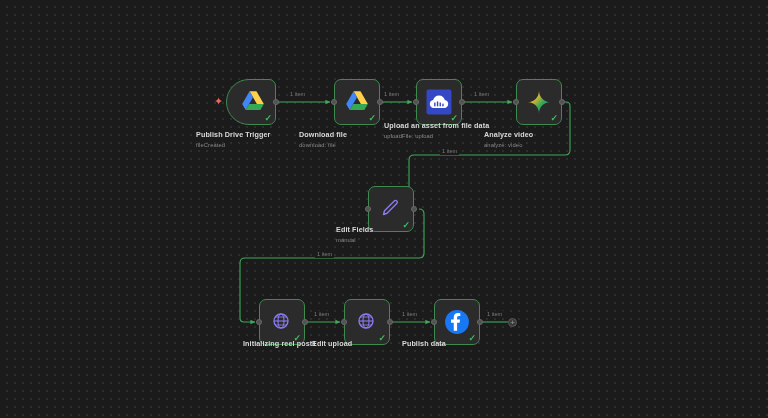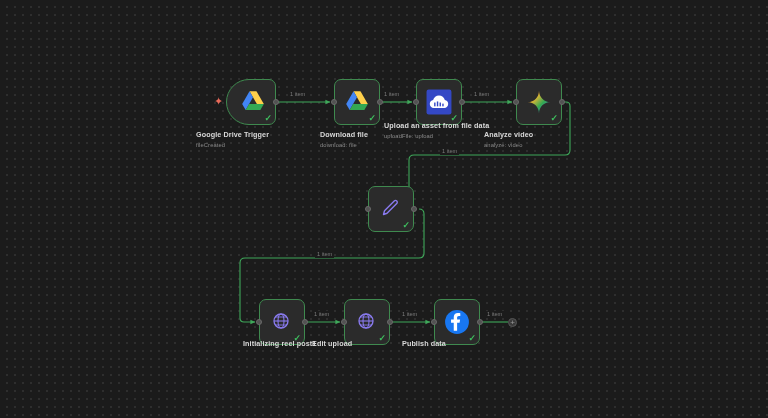--- a/index.html
+++ b/index.html
@@ -158,37 +158,37 @@
       <svg viewBox="0 0 48 48" width="26" height="26">
         <path d="M17.6 4h12.8l13.6 23.6h-12.8z" fill="#ffd04b"></path>
         <path d="M17.6 4 4 27.6 10.4 38.6 24 15z" fill="#4285f4"></path>
         <path d="M10.4 38.6h27.2L44 27.6H16.8z" fill="#34a853"></path>
       </svg>
     </span>
     <span class="port right"></span>
     <span class="check">✓</span>
   </div>
   <div class="node-label" style="left:196px; top:131px;">
-    <span>Google Drive Trigger</span>
+    <span>Publish Drive Trigger</span>
     <span class="node-sublabel">fileCreated</span>
   </div>
 
   <div class="node" style="left:334px; top:79px;">
     <span class="node-icon">
       <svg viewBox="0 0 48 48" width="26" height="26">
         <path d="M17.6 4h12.8l13.6 23.6h-12.8z" fill="#ffd04b"></path>
         <path d="M17.6 4 4 27.6 10.4 38.6 24 15z" fill="#4285f4"></path>
         <path d="M10.4 38.6h27.2L44 27.6H16.8z" fill="#34a853"></path>
       </svg>
     </span>
     <span class="port left"></span>
     <span class="port right"></span>
     <span class="check">✓</span>
   </div>
-  <div class="node-label" style="left:320px; top:131px;">
+  <div class="node-label" style="left:299px; top:131px;">
     <span>Download file</span>
     <span class="node-sublabel">download: file</span>
   </div>
 
   <div class="node" style="left:416px; top:79px;">
     <span class="node-icon">
       <svg viewBox="0 0 48 48" width="26" height="26">
         <rect x="1" y="1" width="46" height="46" rx="4" fill="#3448c5"></rect>
         <path d="M24 12c-5.2 0-9.6 3.6-10.8 8.4C9.6 21 7 24 7 27.6c0 4 3.2 7.4 7.2 7.4h19.6c4 0 7.2-3.4 7.2-7.4 0-3.6-2.6-6.6-6.2-7.2C33.6 15.6 29.2 12 24 12z" fill="#ffffff"></path>
         <g fill="#3448c5">
@@ -234,20 +234,24 @@
   <div class="node" style="left:368px; top:186px;">
     <span class="node-icon">
       <svg viewBox="0 0 48 48" width="24" height="24">
         <path d="M11 37l2-7.5L32.5 10a3.5 3.5 0 0 1 5 5L18 34.5 11 37z" fill="none" stroke="#8a7bf0" stroke-width="2.8" stroke-linejoin="round"></path>
       </svg>
     </span>
     <span class="port left"></span>
     <span class="port right"></span>
     <span class="check">✓</span>
   </div>
+  <div class="node-label" style="left:336px; top:226px;">
+    <span>Edit Fields</span>
+    <span class="node-sublabel">manual</span>
+  </div>
 
   <div class="node" style="left:259px; top:299px;">
     <span class="node-icon">
       <svg viewBox="0 0 48 48" width="24" height="24">
         <circle cx="24" cy="24" r="14" fill="none" stroke="#8a7bf0" stroke-width="2.6"></circle>
         <ellipse cx="24" cy="24" rx="6" ry="14" fill="none" stroke="#8a7bf0" stroke-width="2.2"></ellipse>
         <line x1="10" y1="24" x2="38" y2="24" stroke="#8a7bf0" stroke-width="2.2"></line>
         <line x1="12.5" y1="16" x2="35.5" y2="16" stroke="#8a7bf0" stroke-width="1.8"></line>
         <line x1="12.5" y1="32" x2="35.5" y2="32" stroke="#8a7bf0" stroke-width="1.8"></line>
       </svg>

